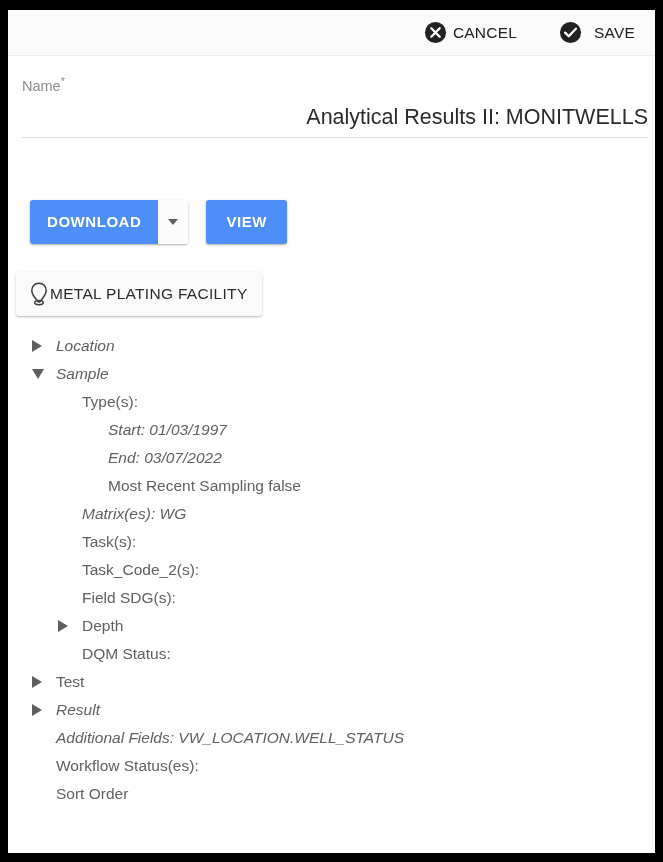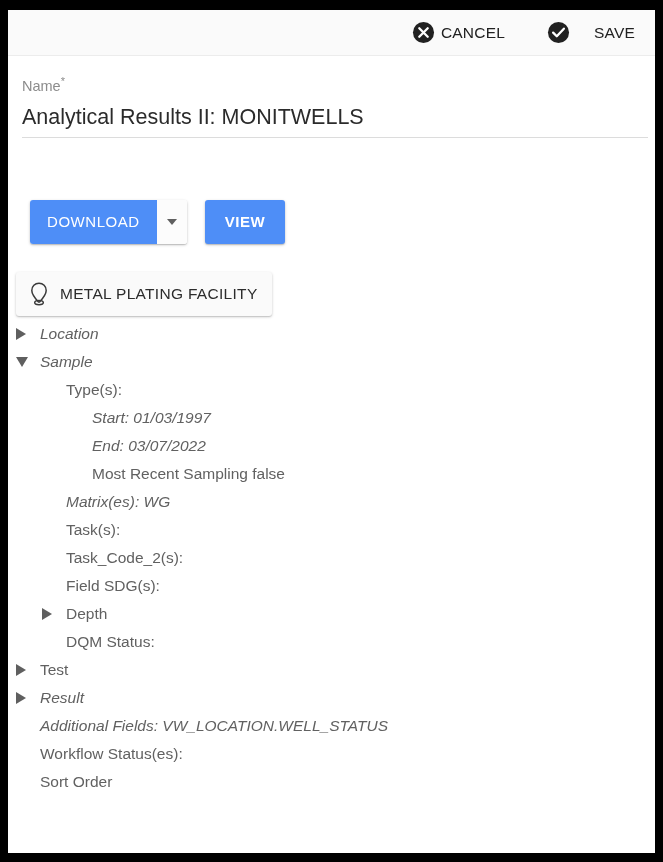--- a/index.html
+++ b/index.html
@@ -62,21 +62,21 @@
     flex: 0 0 23px;
     display: block;
   }
   .tb-btn .lbl {
     font-size: 15.5px;
     color: #212121;
     letter-spacing: 0.2px;
     white-space: nowrap;
   }
   #save-as-btn { margin-left: 30px; }
-  #save-btn .lbl { margin-left: 18px; }
+  #save-btn .lbl { margin-left: 6px; }
 
   
   .field-block {
     padding: 16px 16px 0 14px;
   }
   .field-label {
     font-size: 14.5px;
     color: #8c8c8c;
     line-height: 18px;
   }
@@ -91,20 +91,21 @@
     margin-top: 10px;
     border: none;
     border-bottom: 1px solid #dcdcdc;
     outline: none;
     background: transparent;
     font-family: "Liberation Sans", sans-serif;
     font-size: 21.5px;
     color: #2b2b2b;
     padding: 0 0 7px 0;
     box-sizing: border-box;
+    text-align: right;
   }
 
   
   .actions {
     display: flex;
     align-items: center;
     padding: 0 0 0 22px;
     margin-top: 62px;
   }
   .split-btn {
@@ -114,21 +115,21 @@
     overflow: hidden;
     box-shadow: 0 1px 3px rgba(0,0,0,0.22), 0 1px 1px rgba(0,0,0,0.12);
     height: 44px;
   }
   .split-main {
     background: #4e8ef7;
     color: #ffffff;
     border: none;
     font-family: "Liberation Sans", sans-serif;
     font-size: 15px;
-    font-weight: normal;
+    font-weight: bold;
     letter-spacing: 0.55px;
     padding: 0 17px;
     cursor: pointer;
   }
   .split-arrow {
     background: #fcfcfc;
     border: none;
     width: 30px;
     cursor: pointer;
     display: flex;
@@ -159,38 +160,37 @@
   }
 
   
   .chip-row {
     padding-left: 8px;
     margin-top: 28px;
   }
   .chip {
     display: inline-flex;
     align-items: center;
-    gap: 10px;
     background: #fafafa;
     border-radius: 3px;
     box-shadow: 0 1px 3px rgba(0,0,0,0.20), 0 1px 1px rgba(0,0,0,0.10);
     padding: 9px 14px 9px 12px;
     cursor: pointer;
   }
   .chip .chip-label {
     font-size: 15.5px;
     color: #2c2c2c;
     letter-spacing: 0.3px;
     white-space: nowrap;
   }
 
   
   .tree {
-    margin-top: 4px;
-    padding-left: 8px;
+    margin-top: 16px;
+    padding-left: 24px;
   }
   .node {
     display: flex;
     align-items: center;
     height: 28px;
     cursor: default;
   }
   .node.clickable { cursor: pointer; }
   .tri {
     width: 18px;

